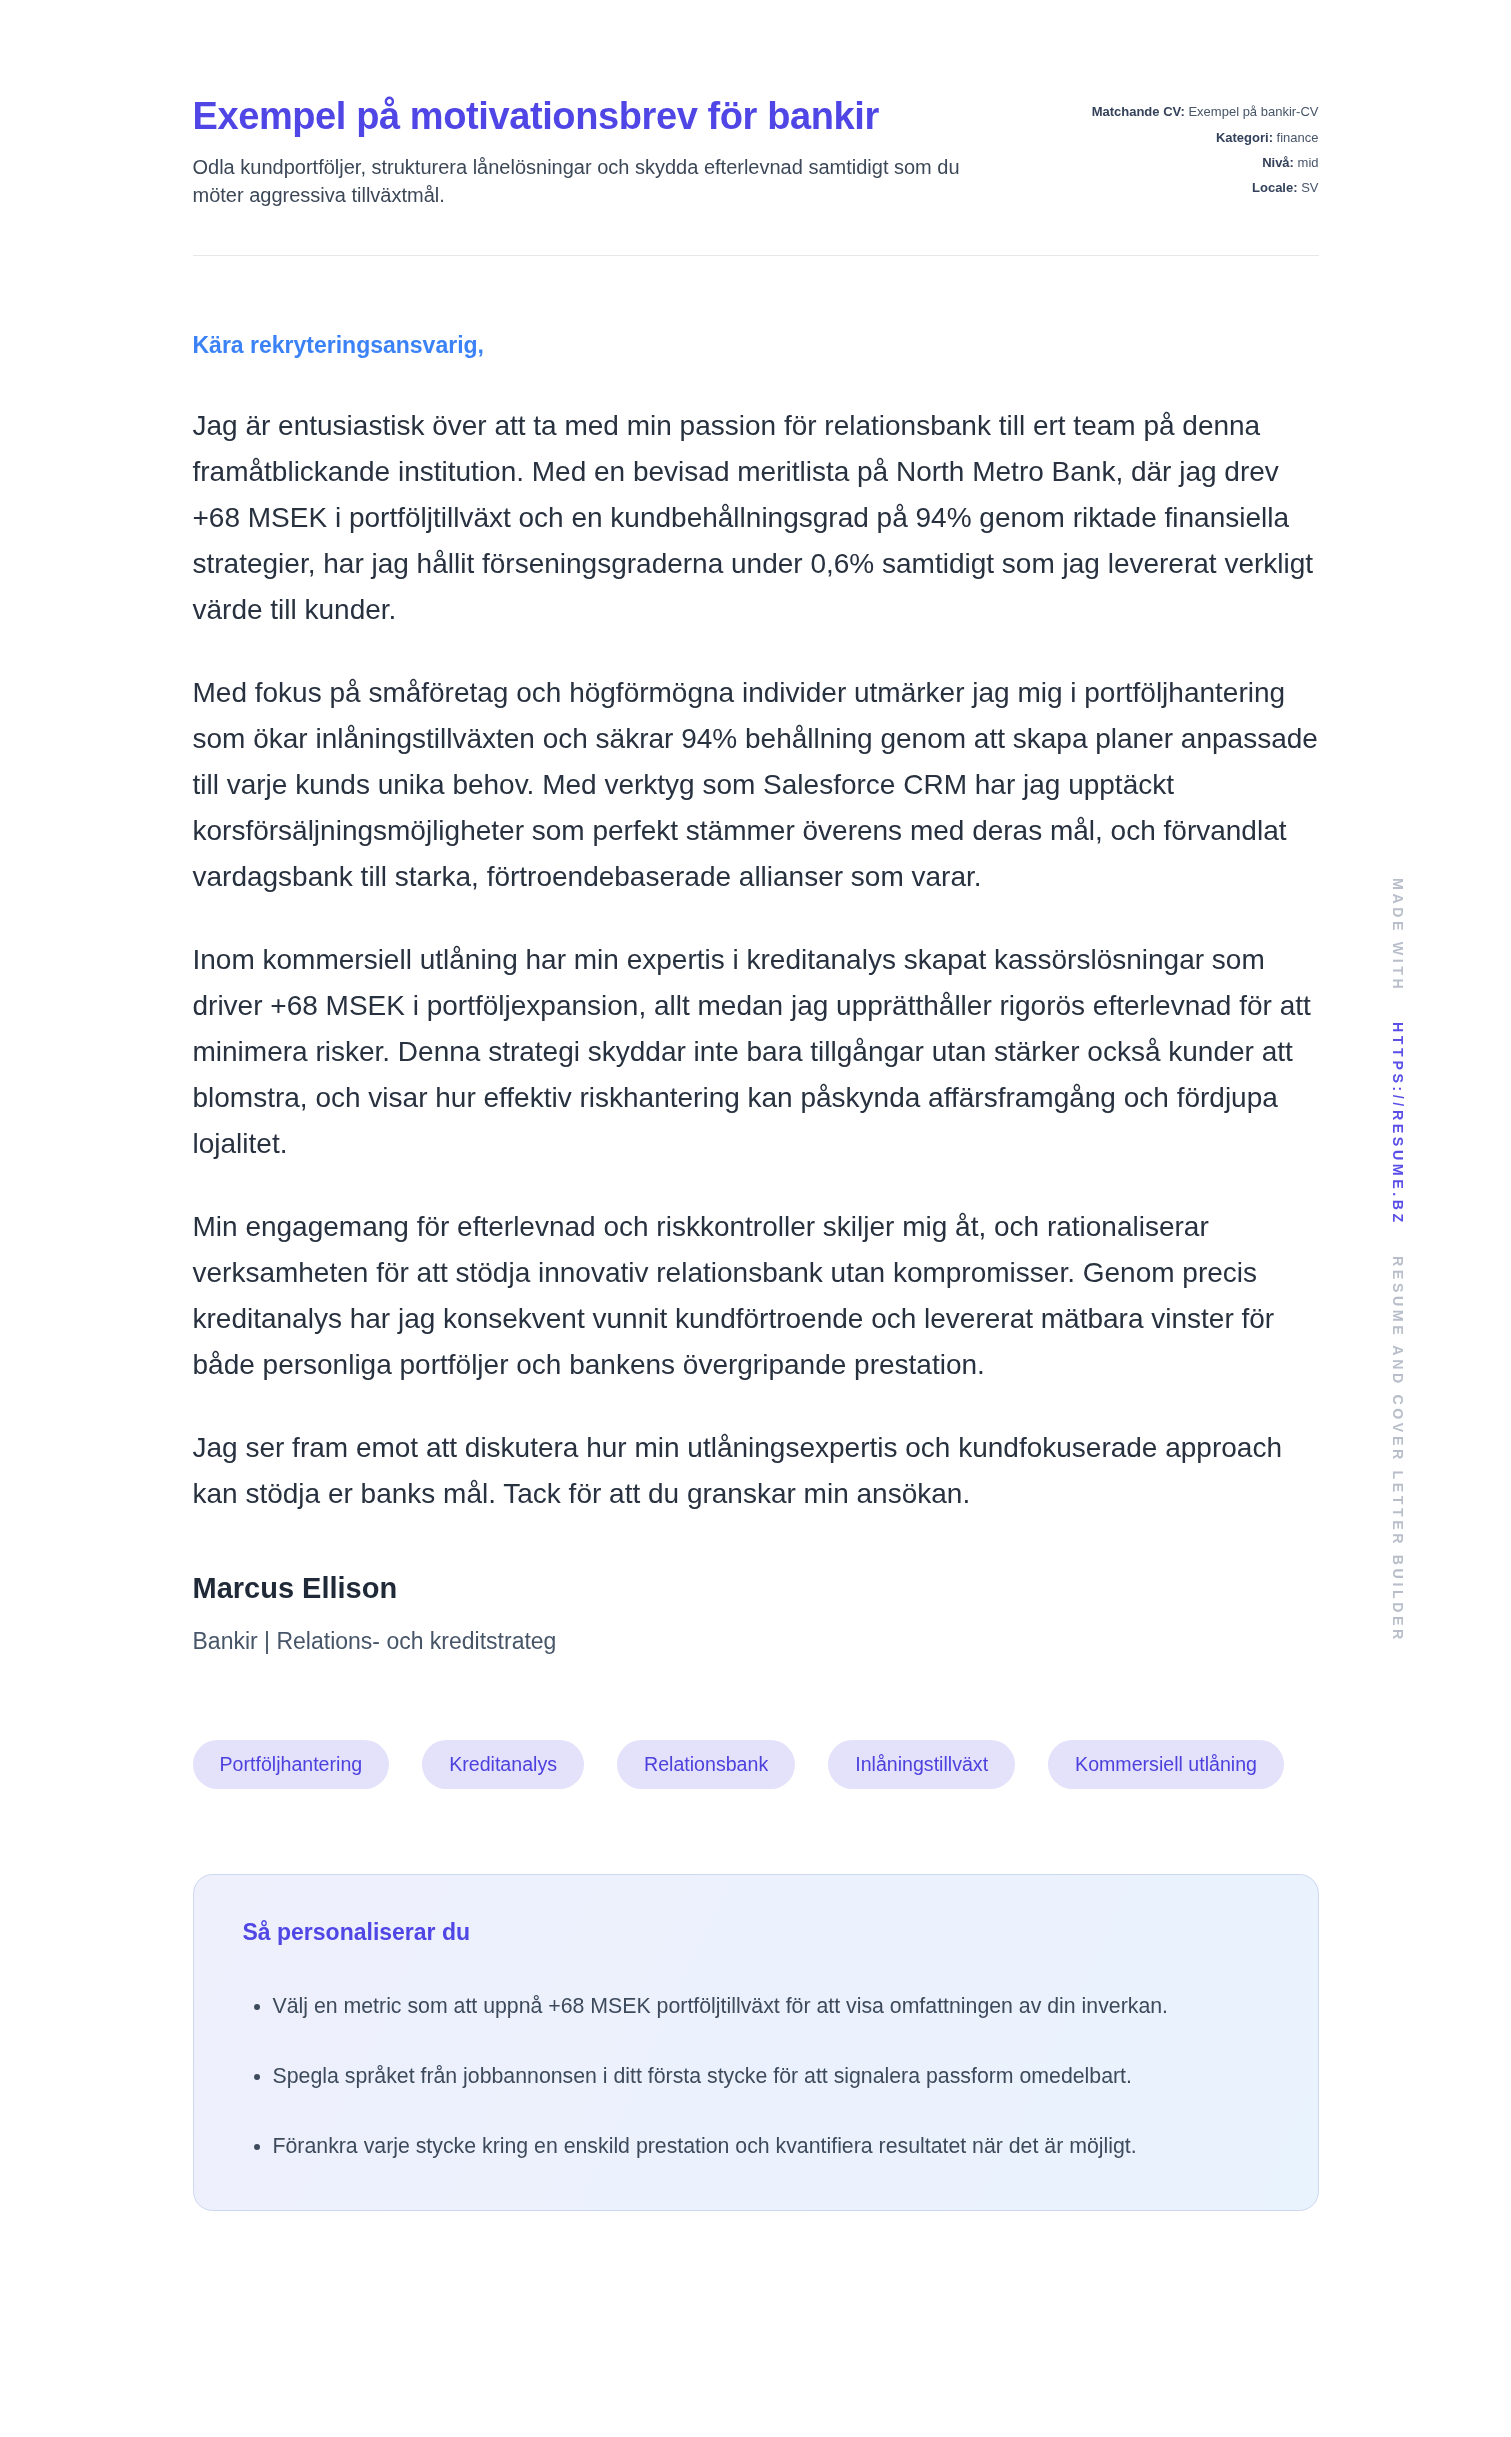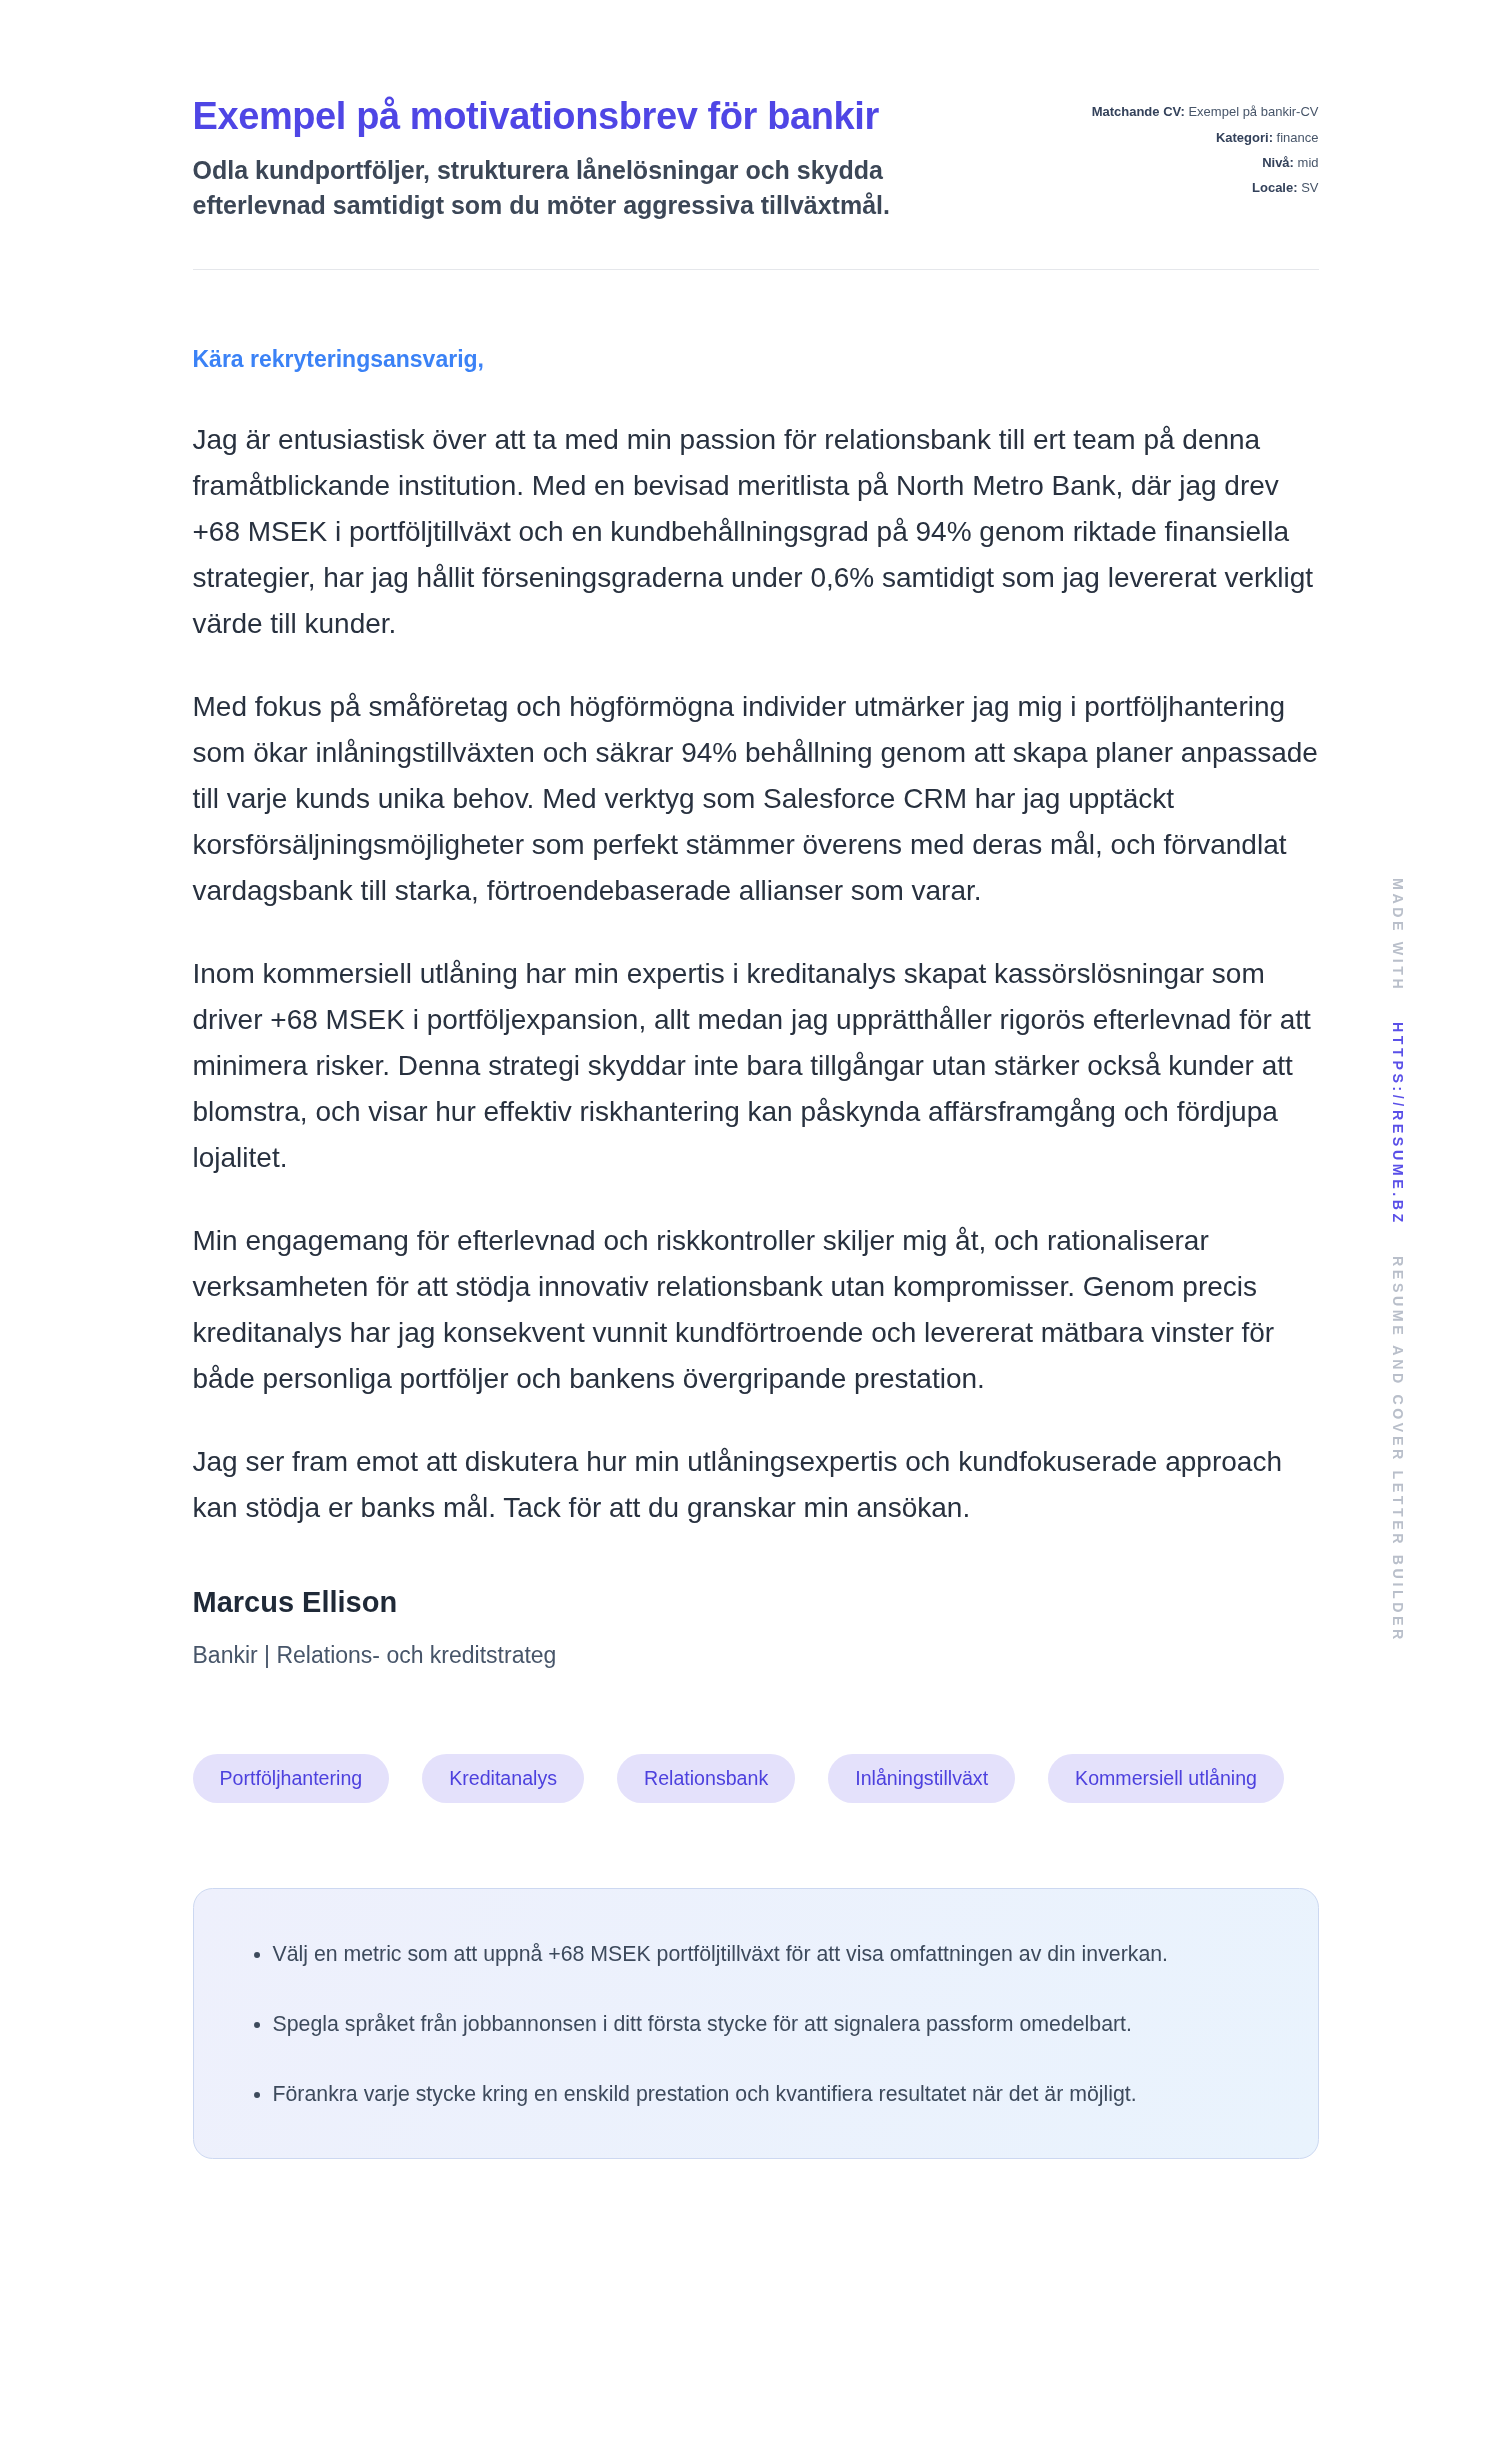--- a/index.html
+++ b/index.html
@@ -31,23 +31,23 @@
   .page-title {
     margin: 0 0 14.2px 0;
     font-size: 38px;
     line-height: 1.15;
     font-weight: 700;
     color: #4f46e5;
     letter-spacing: -0.4px;
   }
   .page-subtitle {
     margin: 0;
-    font-size: 25px;
+    font-size: 20px;
     line-height: 1.4;
-    font-weight: 700;
+    font-weight: 400;
     color: #3c4757;
   }
   .header-meta {
     flex: 0 0 293px;
     text-align: right;
     font-size: 13px;
     line-height: 1.55;
     color: #475569;
     padding-top: 7.1px;
   }
@@ -195,20 +195,21 @@
 
     <div class="tags">
       <span class="pill">Portföljhantering</span>
       <span class="pill">Kreditanalys</span>
       <span class="pill">Relationsbank</span>
       <span class="pill">Inlåningstillväxt</span>
       <span class="pill">Kommersiell utlåning</span>
     </div>
 
     <div class="tips-box">
+      <h2 class="tips-title">Så personaliserar du</h2>
       <ul class="tips-list">
         <li>Välj en metric som att uppnå +68 MSEK portföljtillväxt för att visa omfattningen av din inverkan.</li>
         <li>Spegla språket från jobbannonsen i ditt första stycke för att signalera passform omedelbart.</li>
         <li>Förankra varje stycke kring en enskild prestation och kvantifiera resultatet när det är möjligt.</li>
       </ul>
     </div>
 
   </div>
 
   <div class="watermark">

